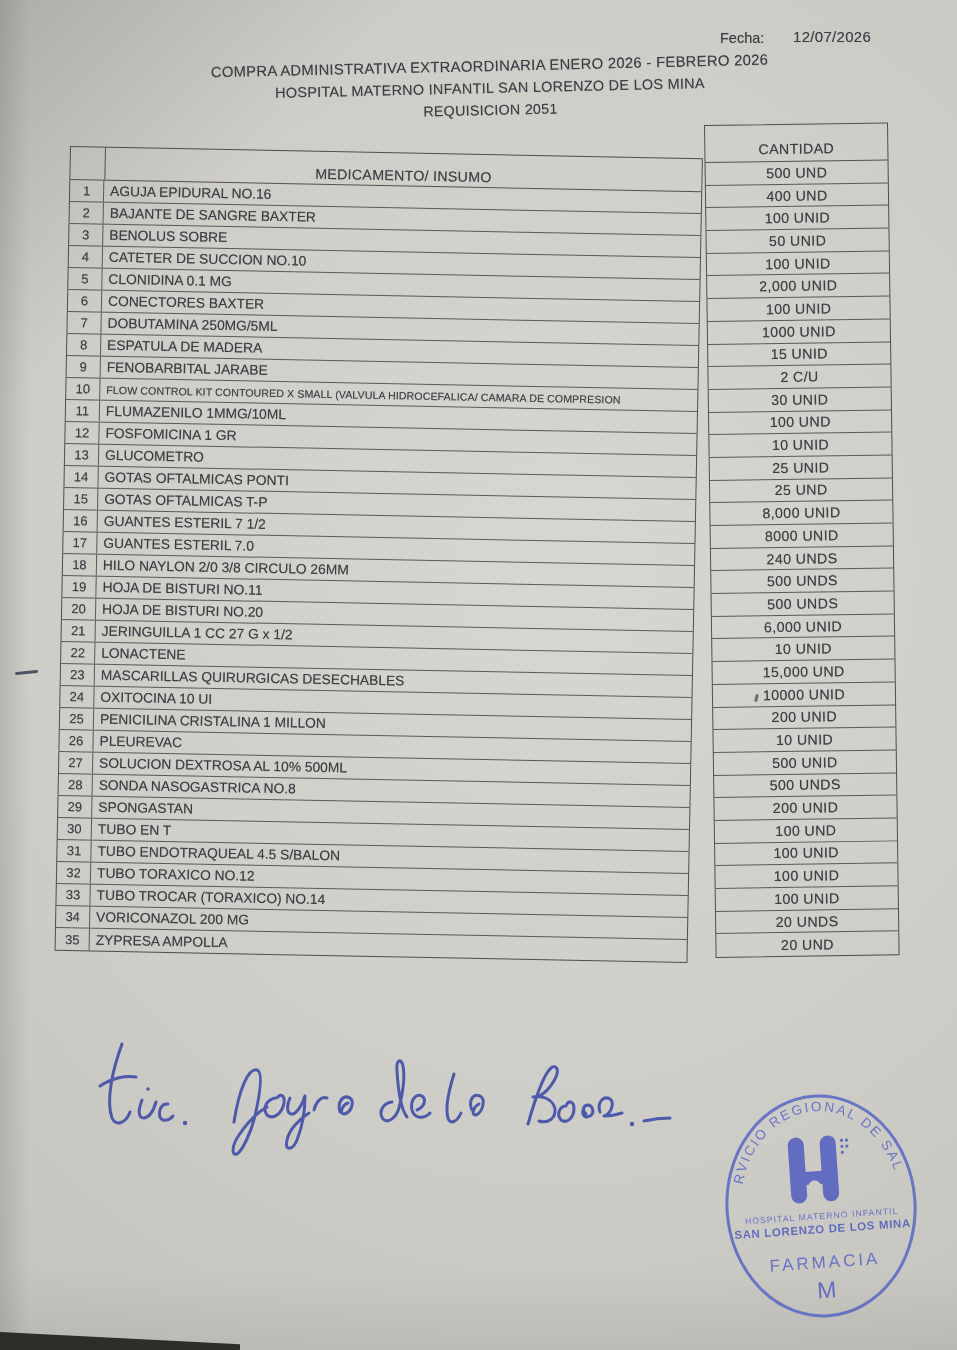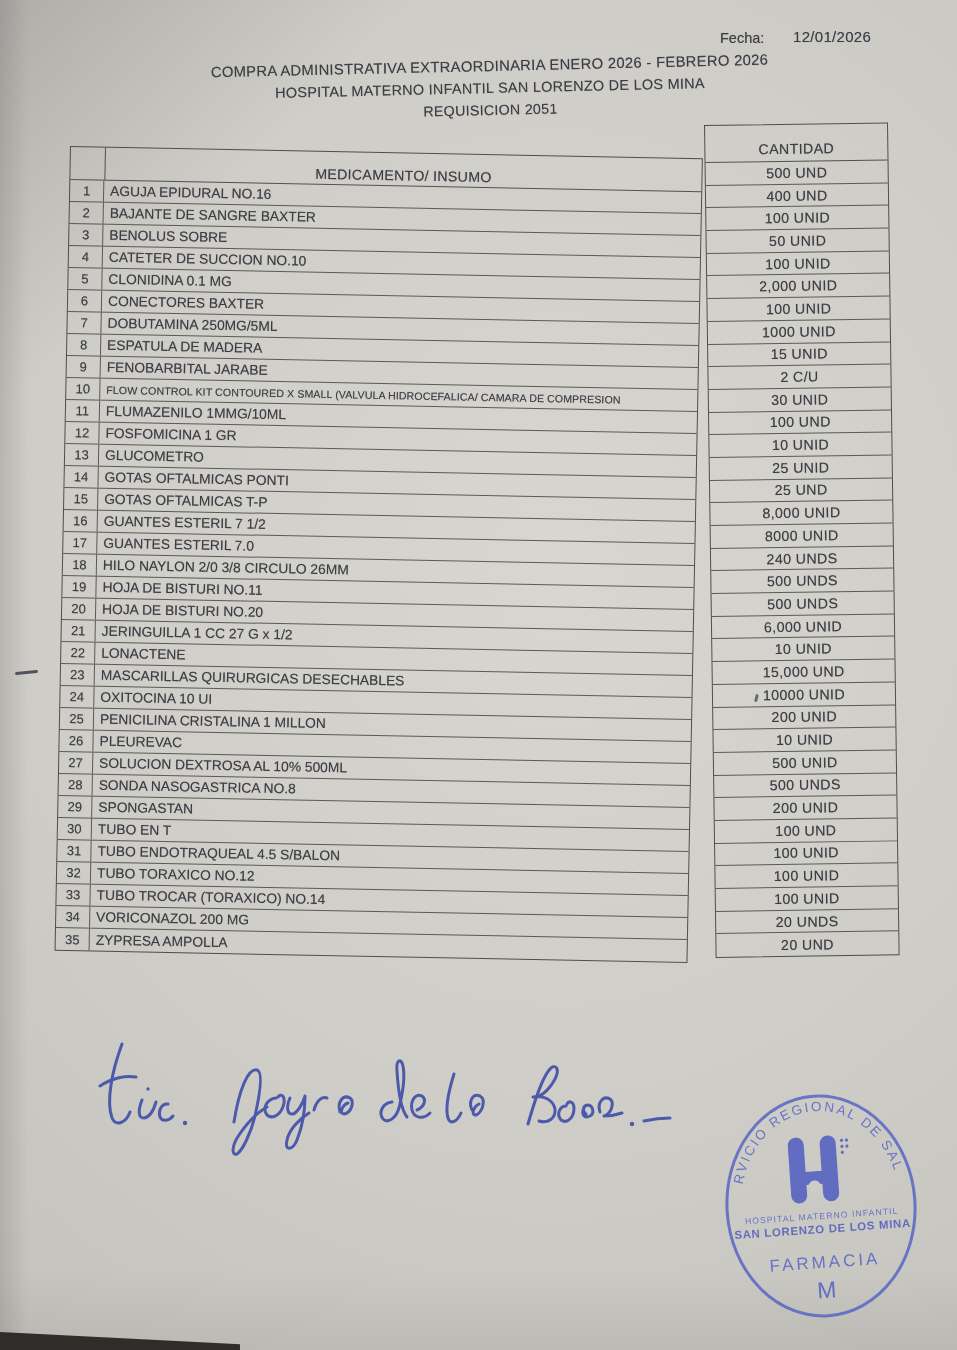--- a/index.html
+++ b/index.html
@@ -71,21 +71,21 @@
   .footer-text{left:428px;top:1366px;font-size:13px;color:#47474a;text-shadow:0 0 0.7px rgba(70,70,76,0.5);}
 
   
   .dark-wedge{left:0;bottom:0;width:240px;height:19px;background:#2e2d2a;
     clip-path:polygon(0 5%, 100% 70%, 100% 100%, 0 100%);filter:blur(0.6px);}
 </style>
 </head>
 <body>
 
 <div class="abs ink fecha-label">Fecha:</div>
-<div class="abs ink fecha-value">12/01/2026</div>
+<div class="abs ink fecha-value">12/07/2026</div>
 
 <div class="abs ink title-block">
   <div class="t1">COMPRA ADMINISTRATIVA EXTRAORDINARIA ENERO 2026 - FEBRERO 2026</div>
   <div class="t2">HOSPITAL MATERNO INFANTIL SAN LORENZO DE LOS MINA</div>
   <div class="t3">REQUISICION 2051</div>
 </div>
 
 <div class="abs ink main-table">
   <div class="main-header">
     <div class="hnum"></div>

